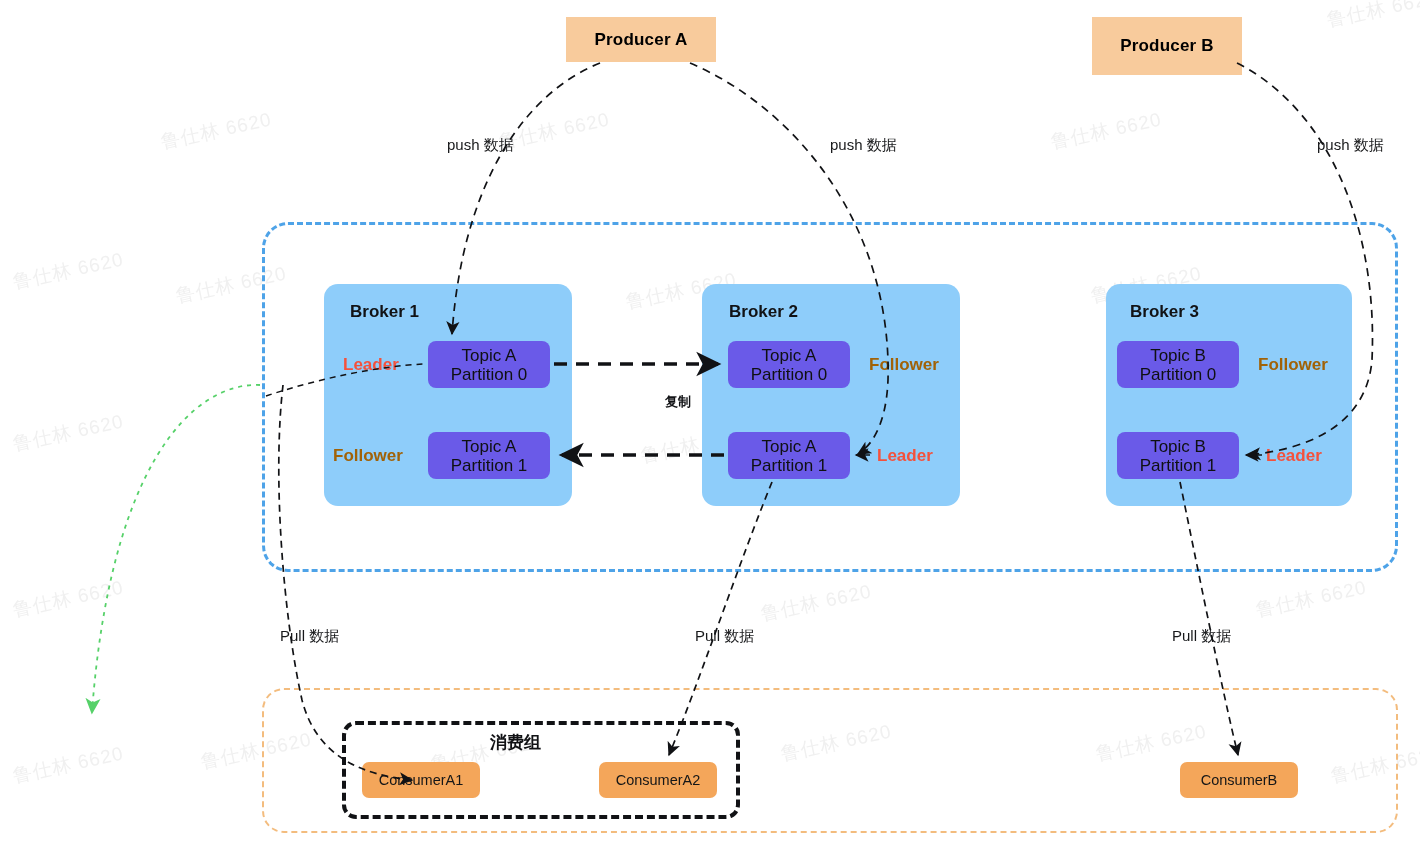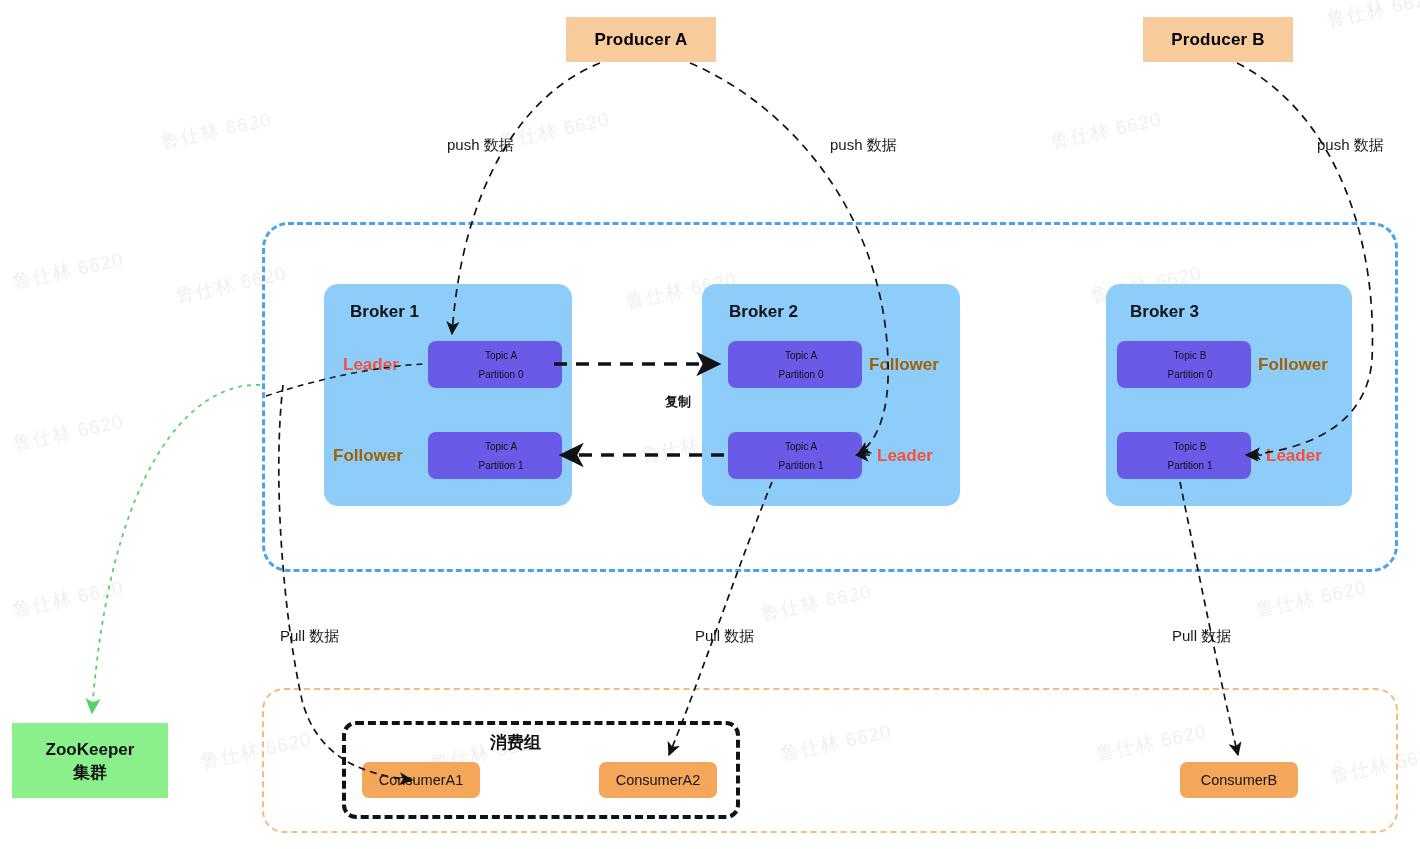--- a/index.html
+++ b/index.html
@@ -60,28 +60,27 @@
     font-weight:bold;
     font-size:17px;
     color:#111215;
     white-space:nowrap;
   }
   .partition{
     position:absolute;
     background:#6a5ae8;
     border-radius:8px;
     color:#0f1012;
-    font-size:10px;
+    font-size:17px;
     line-height:19px;
     text-align:center;
     display:flex;
     flex-direction:column;
     align-items:center;
     justify-content:center;
-    padding-left:12px;
   }
   .role{
     position:absolute;
     font-weight:bold;
     font-size:17px;
     white-space:nowrap;
   }
   .role.leader{color:#f4513c;}
   .role.follower{color:#a16207;}
 
@@ -182,21 +181,21 @@
   <div class="wm" style="left:1330px;top:752px;">鲁仕林 6620</div>
   <div class="wm" style="left:1326px;top:-4px;">鲁仕林 6620</div>
 
   <div class="cluster-border" style="left:262px; top:222px; width:1136px; height:350px;"></div>
 
   <div class="consumers-border" style="left:262px; top:688px; width:1136px; height:145px;"></div>
 
   <div class="producer" style="left:566px; top:17px; width:150px; height:45px;">
     <span>Producer A</span>
   </div>
-  <div class="producer" style="left:1143px; top:17px; width:150px; height:45px;">
+  <div class="producer" style="left:1092px; top:17px; width:150px; height:58px;">
     <span>Producer B</span>
   </div>
 
   <div class="broker" style="left:324px; top:284px; width:248px; height:222px;"></div>
   <div class="broker-title" style="left:350px; top:302px;">Broker 1</div>
   <div class="partition" style="left:428px; top:341px; width:122px; height:47px;">
     <span>Topic A</span>
     <span>Partition 0</span>
   </div>
   <div class="role leader" style="left:343px; top:355px;">Leader</div>
@@ -243,24 +242,20 @@
   </div>
   <div class="consumer" style="left:599px; top:762px; width:118px; height:36px;">
     <span>Consumer</span>
     <span>A2</span>
   </div>
   <div class="consumer" style="left:1180px; top:762px; width:118px; height:36px;">
     <span>Consumer</span>
     <span>B</span>
   </div>
 
-  <div class="zookeeper" style="left:12px; top:723px; width:156px; height:75px;">
-    <span>ZooKeeper</span>
-    <span>集群</span>
-  </div>
 
   <div class="edge-label" style="left:447px; top:136px;">push 数据</div>
   <div class="edge-label" style="left:830px; top:136px;">push 数据</div>
   <div class="edge-label" style="left:1317px; top:136px;">push 数据</div>
   <div class="edge-label" style="left:280px; top:627px;">Pull 数据</div>
   <div class="edge-label" style="left:695px; top:627px;">Pull 数据</div>
   <div class="edge-label" style="left:1172px; top:627px;">Pull 数据</div>
 
   <svg id="wires" viewBox="0 0 1420 849">
     <defs>

